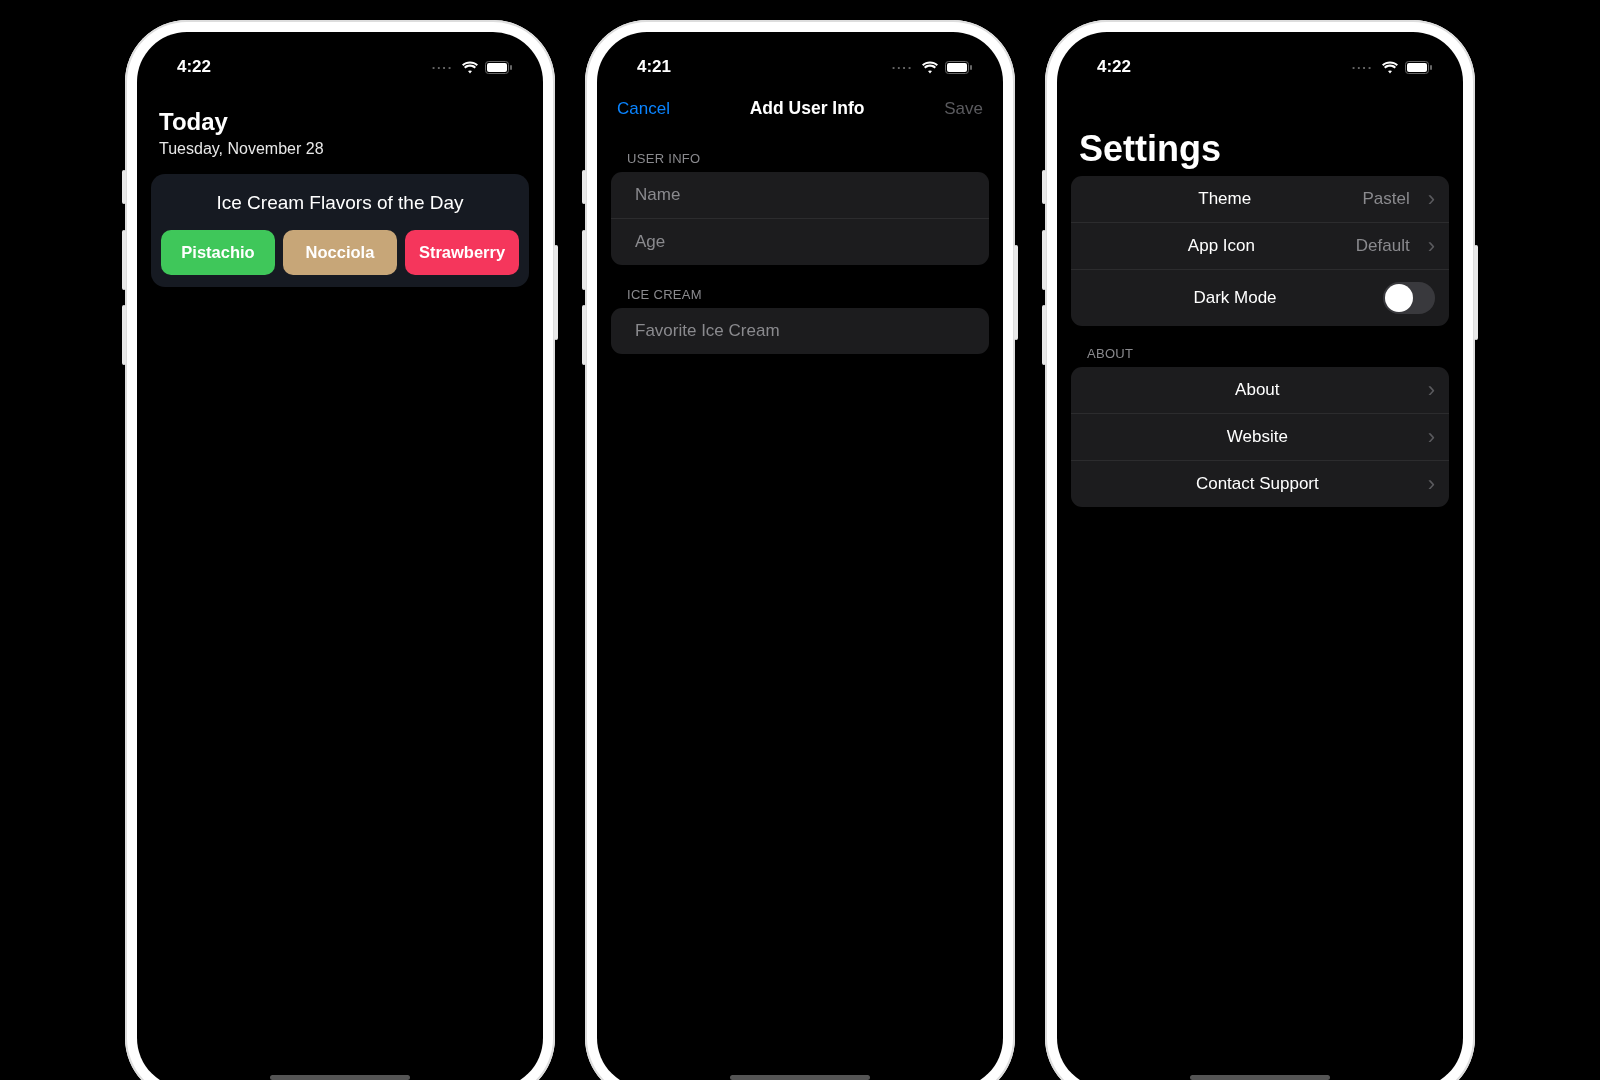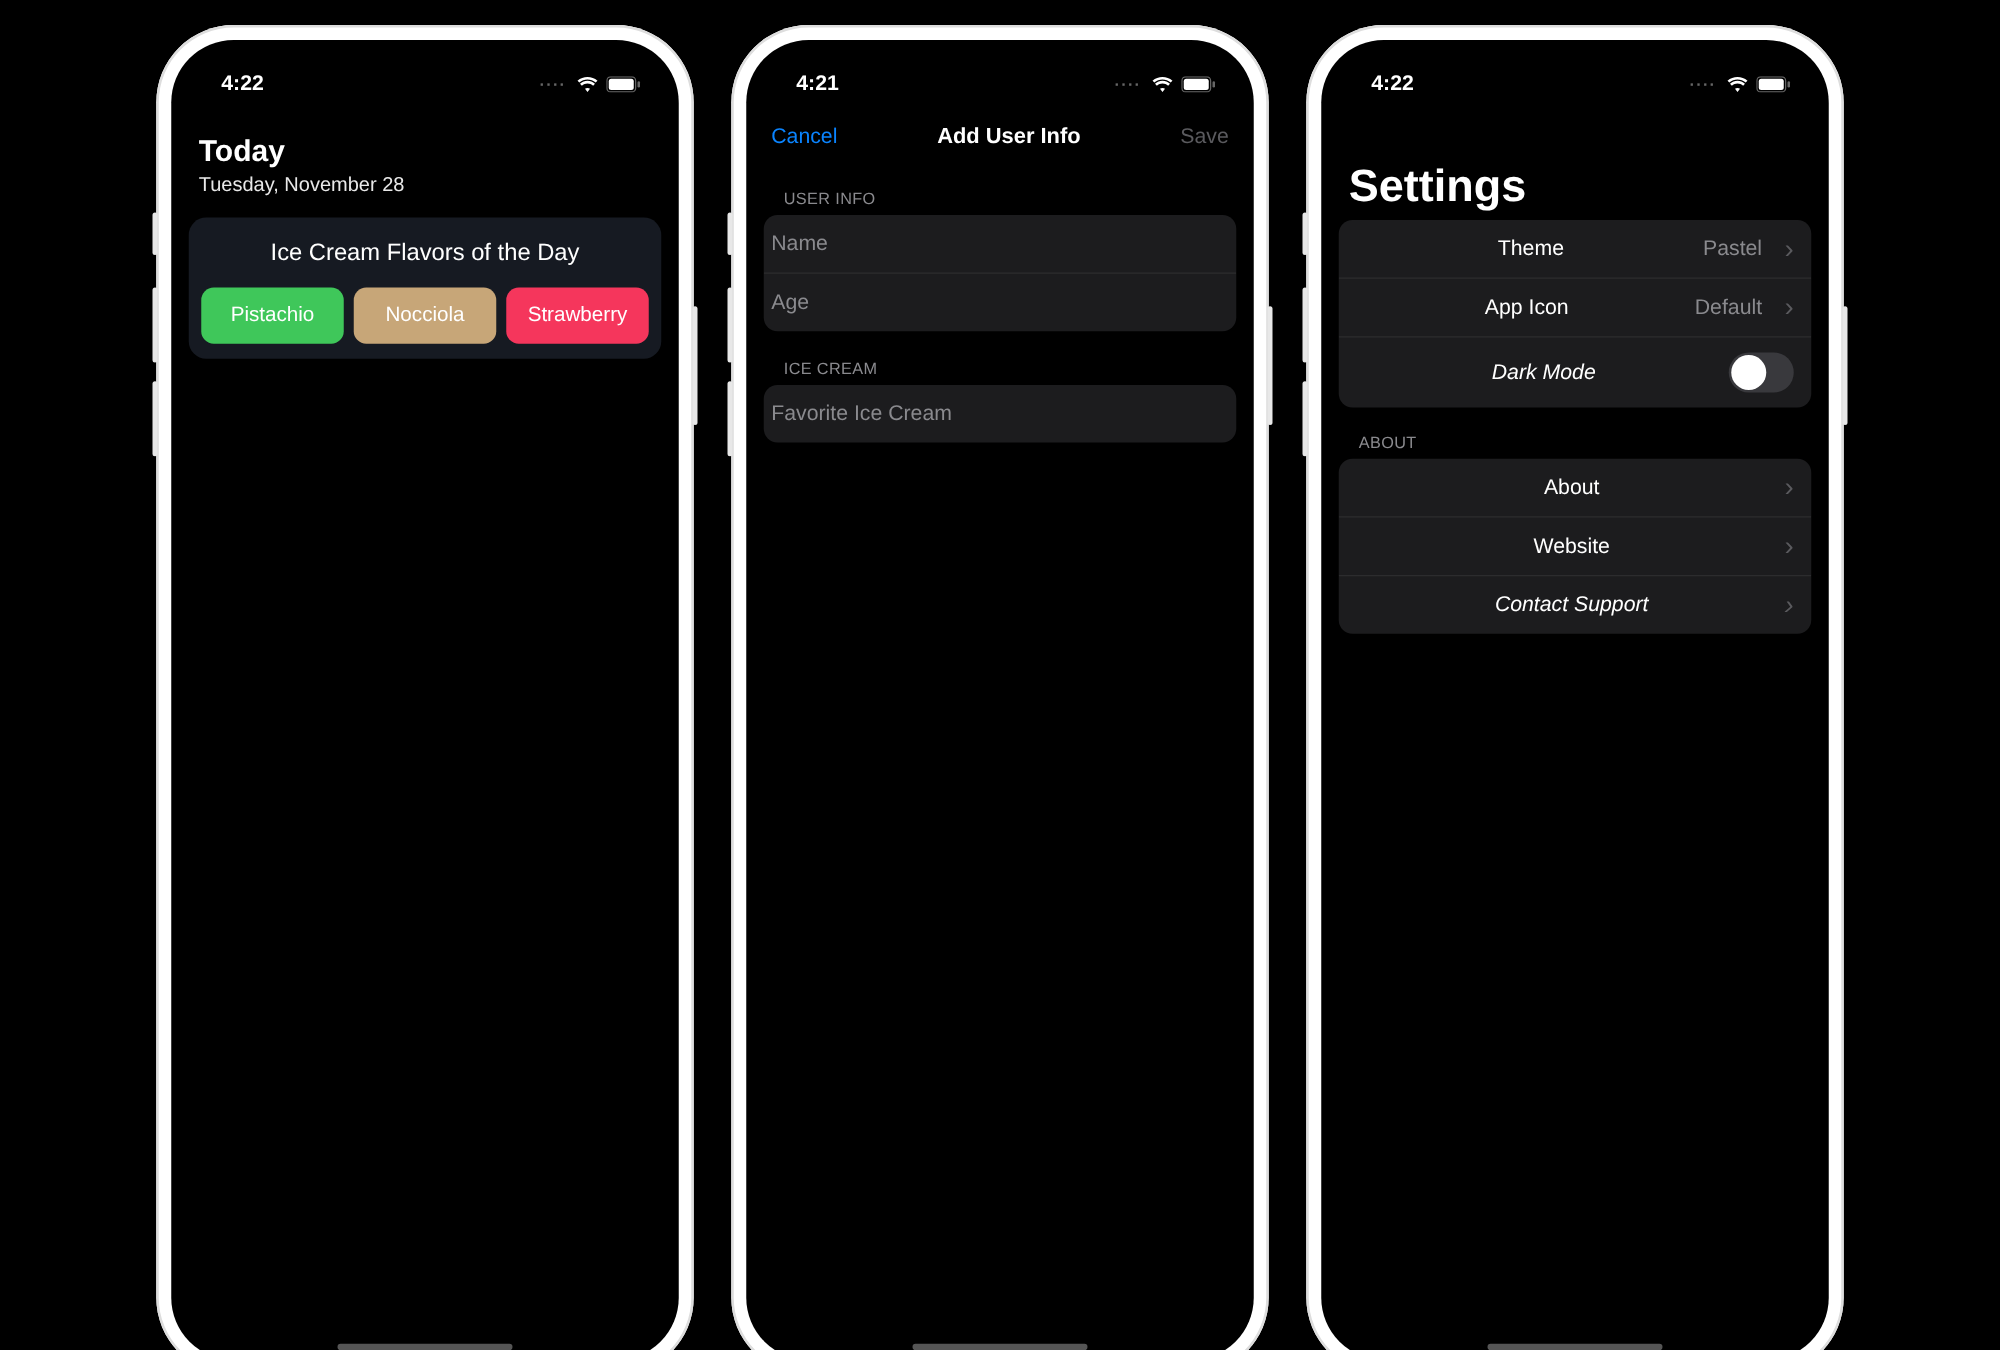--- a/index.html
+++ b/index.html
@@ -83,21 +83,21 @@
     padding:18px 10px 12px 10px;
   }
   .card-title { text-align:center; font-size:19px; font-weight:500; margin-bottom:16px; color:#fff;}
   .flavor-row { display:flex; gap:8px; justify-content:center; }
   .flavor {
     flex:1;
     padding:13px 4px;
     border-radius:10px;
     text-align:center;
     font-size:16.5px;
-    font-weight:400;
+    font-weight:700;
     color:#fff;
   }
 
   
   .nav-bar {
     display:flex;
     justify-content:space-between;
     align-items:center;
     padding: 12px 20px 10px 20px;
     font-size:17px;
@@ -111,21 +111,21 @@
     color:#8a8a8e;
     letter-spacing:0.3px;
   }
   .form-group {
     margin: 0 14px;
     background:#1c1c1e;
     border-radius:11px;
     overflow:hidden;
   }
   .form-row {
-    padding:13px 6px;
+    padding:13px 24px;
     font-size:17px;
     color:#8a8a8e;
     border-bottom:0.5px solid #2c2c2e;
   }
   .form-row:last-child { border-bottom:none; }
   .form-group.single .form-row { border-bottom:none; }
 
   
   .big-title { padding: 42px 22px 6px 22px; font-size:36px; font-weight:800; }
   .section-label {
@@ -141,21 +141,21 @@
     overflow:hidden;
   }
   .list-row {
     display:flex;
     align-items:center;
     padding:12px 14px 12px 16px;
     font-size:17px;
     border-bottom:0.5px solid #2c2c2e;
     position:relative;
   }
-  .list-row:last-child { border-bottom:none;font-style:italic; }
+  .list-row:last-child { border-bottom:none; }
   .list-row .label { flex:1; color:#fff;text-align:center; }
   .list-row .value { color:#8a8a8e; margin-right:18px; }
   .chevron { color:#5a5a5e; font-size:22px; line-height:1; font-weight:300; }
   .switch {
     width:52px; height:32px; background:#39393d; border-radius:16px; position:relative;
   }
   .switch .knob {
     position:absolute; left:2px; top:2px; width:28px; height:28px; background:#fff; border-radius:50%;
   }
 </style>

